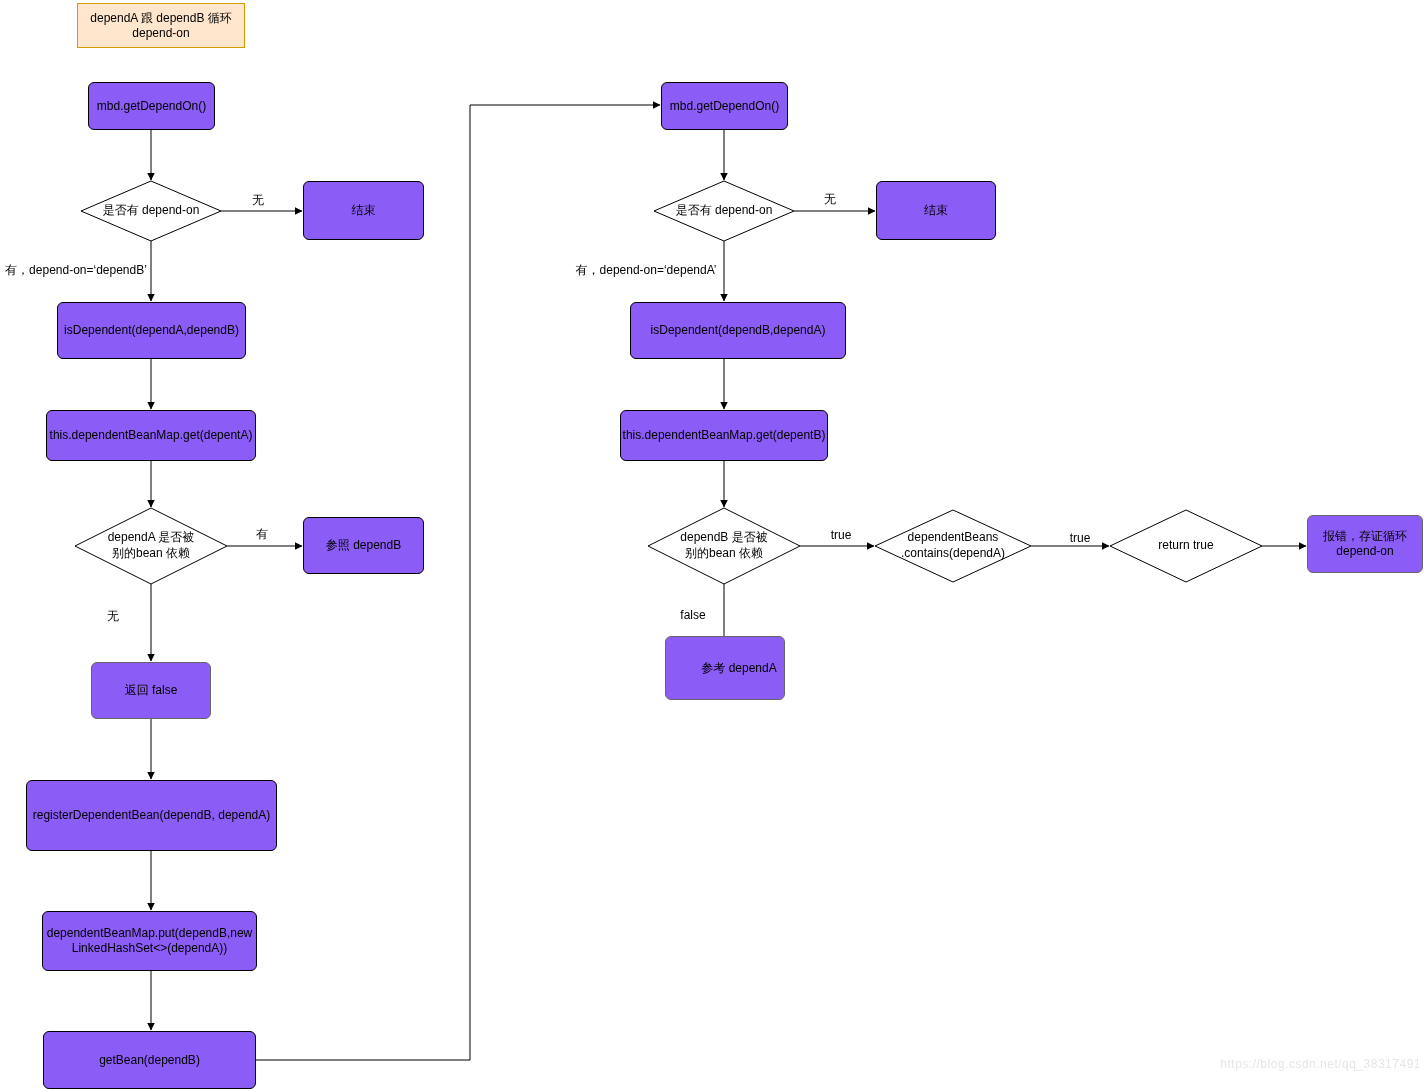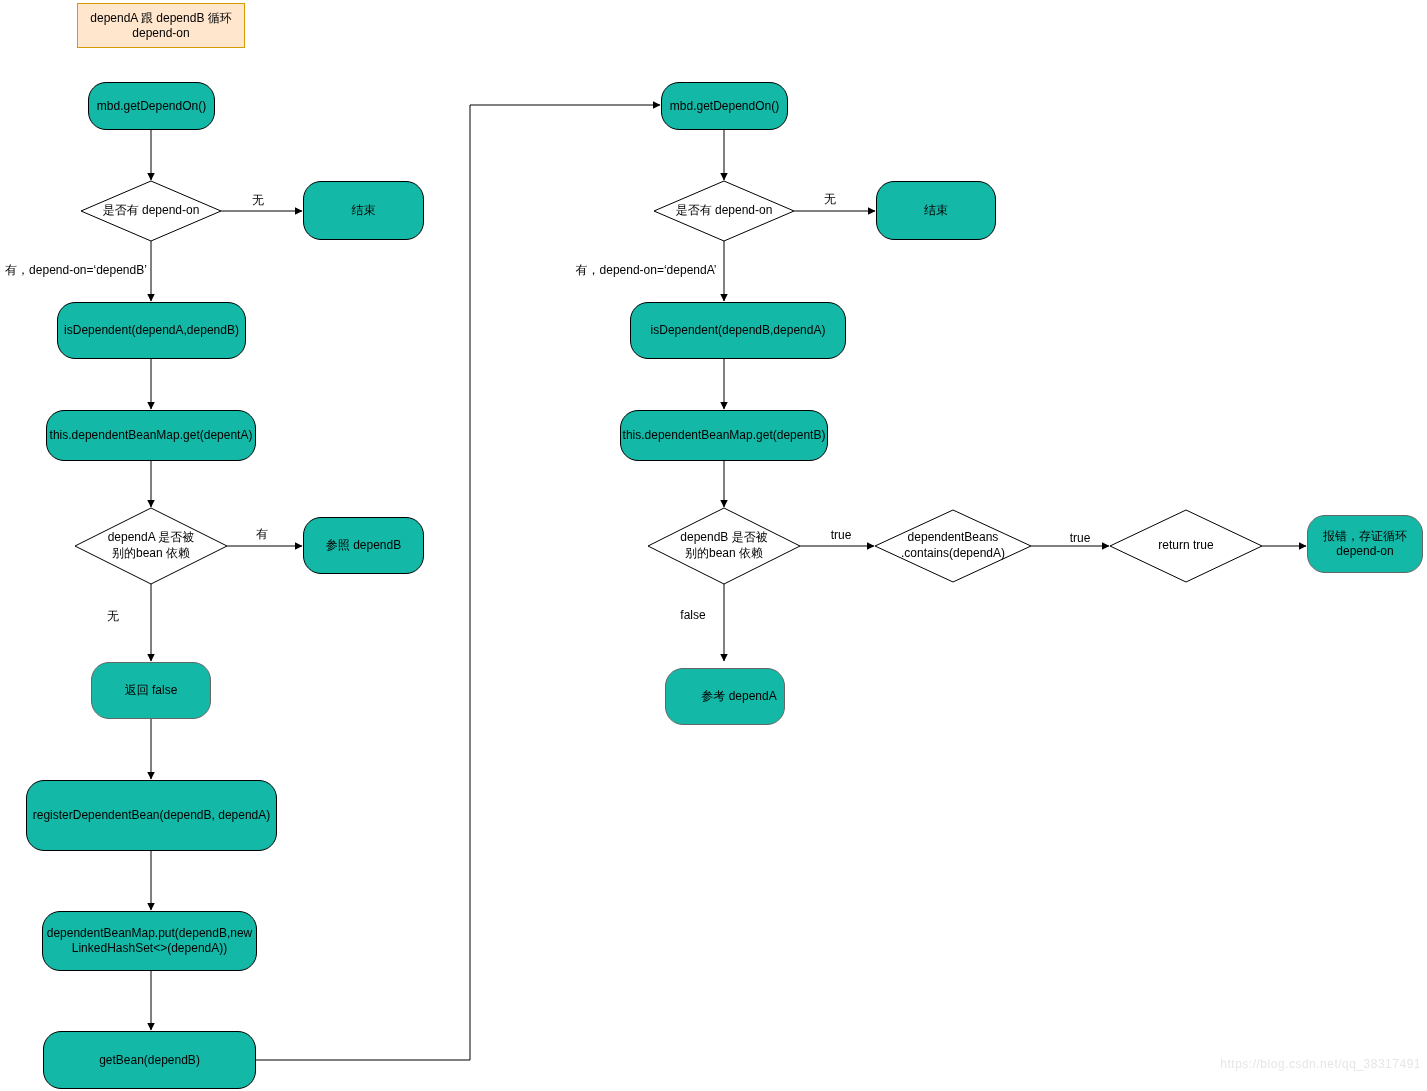--- a/index.html
+++ b/index.html
@@ -3,22 +3,22 @@
 <meta charset="utf-8">
 <style>
   html,body{margin:0;padding:0;background:#ffffff;}
   body{font-family:"Liberation Sans","DejaVu Sans",sans-serif;}
   .canvas{position:relative;width:1427px;height:1091px;background:#ffffff;overflow:hidden;}
   .edges{position:absolute;left:0;top:0;width:1427px;height:1091px;}
   .node{
     position:absolute;
     box-sizing:border-box;
     border:1px solid #000000;
-    border-radius:18px;
-    background:#14b8a6;
+    border-radius:6px;
+    background:#8b5cf6;
     display:flex;align-items:center;justify-content:center;
     text-align:center;
     font-size:12px;color:#000000;
     white-space:pre-line;
     line-height:1.25;
     padding:2px 4px;
   }
   .node.gray{border-color:#666666;}
   .node.title-box{
     background:#FFE6CC;
@@ -122,21 +122,21 @@
   <div class="node" style="left:876px;top:181px;width:120px;height:59px;">结束</div>
   <div class="node" style="left:630px;top:302px;width:216px;height:57px;">isDependent(dependB,dependA)</div>
   <div class="node" style="left:620px;top:410px;width:208px;height:51px;">this.dependentBeanMap.get(depentB)</div>
   <div class="dlabel" style="left:648px;top:518px;width:152px;height:56px;">dependB 是否被
 别的bean 依赖</div>
   <div class="dlabel" style="left:875px;top:518px;width:156px;height:56px;">dependentBeans
 .contains(dependA)</div>
   <div class="dlabel" style="left:1110px;top:532px;width:152px;height:28px;">return true</div>
   <div class="node gray" style="left:1307px;top:515px;width:116px;height:58px;">报错，存证循环
 depend-on</div>
-  <div class="node gray" style="left:665px;top:668px;width:120px;height:57px;padding-left:32px;">参考 dependA</div>
+  <div class="node gray" style="left:665px;top:636px;width:120px;height:64px;padding-left:32px;">参考 dependA</div>
 
   <div class="elabel" style="left:830px;top:199px;">无</div>
   <div class="elabel" style="left:646px;top:270px;">有，depend-on=‘dependA’</div>
   <div class="elabel" style="left:841px;top:535px;">true</div>
   <div class="elabel" style="left:1080px;top:538px;">true</div>
   <div class="elabel" style="left:693px;top:615px;">false</div>
 
   <div class="watermark">https://blog.csdn.net/qq_38317491</div>
 
 </div>

